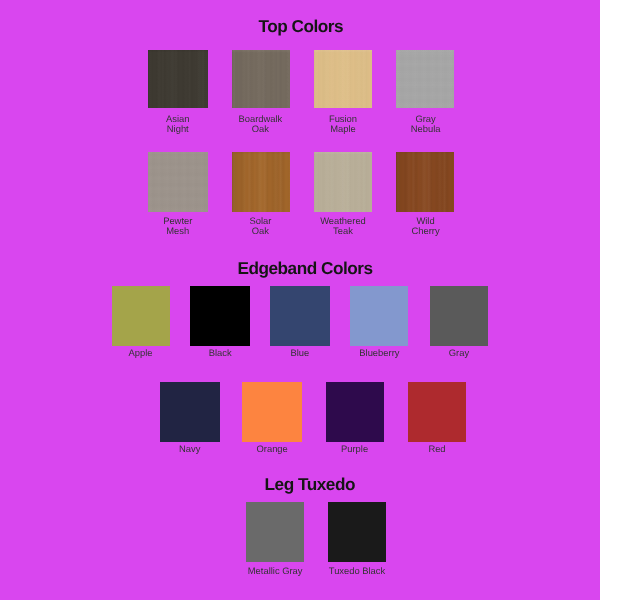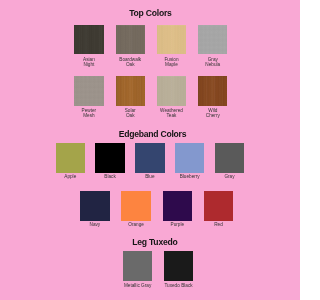--- a/index.html
+++ b/index.html
@@ -4,21 +4,21 @@
 <title>Color Options</title>
 <style>
   html, body {
     margin: 0; padding: 0;
     width: 300px; height: 300px;
     background: #ffffff;
     overflow: hidden;
   }
   body { font-family: "Liberation Sans", sans-serif; }
 
-  .page { position: relative; width: 300px; height: 300px; background: #f9a8d4; }
+  .page { position: relative; width: 300px; height: 300px; background: #d946ef; }
 
   .section-title {
     position: absolute;
     left: 0;
     text-align: center;
     font-size: 8.6px;
     font-weight: bold;
     color: #151515;
     letter-spacing: -0.24px;
     line-height: 8.6px;

